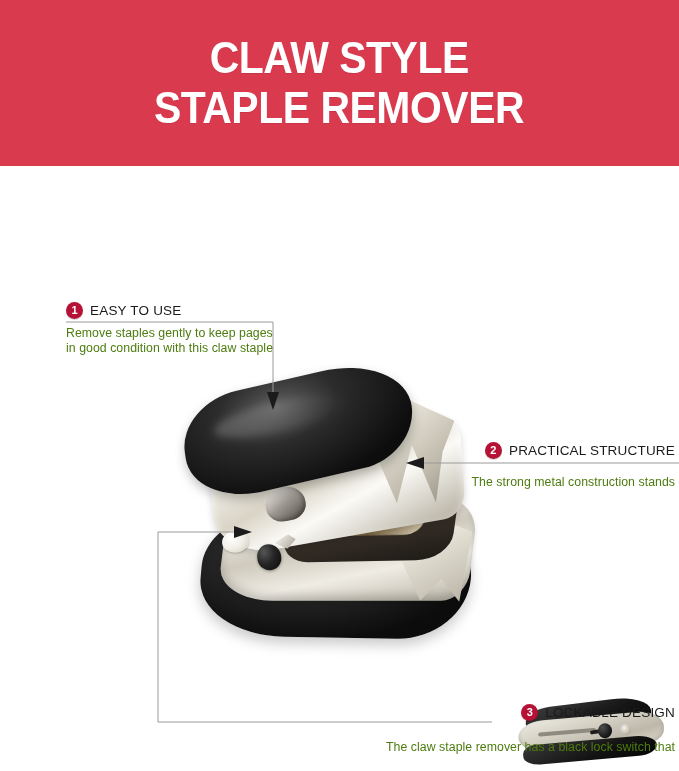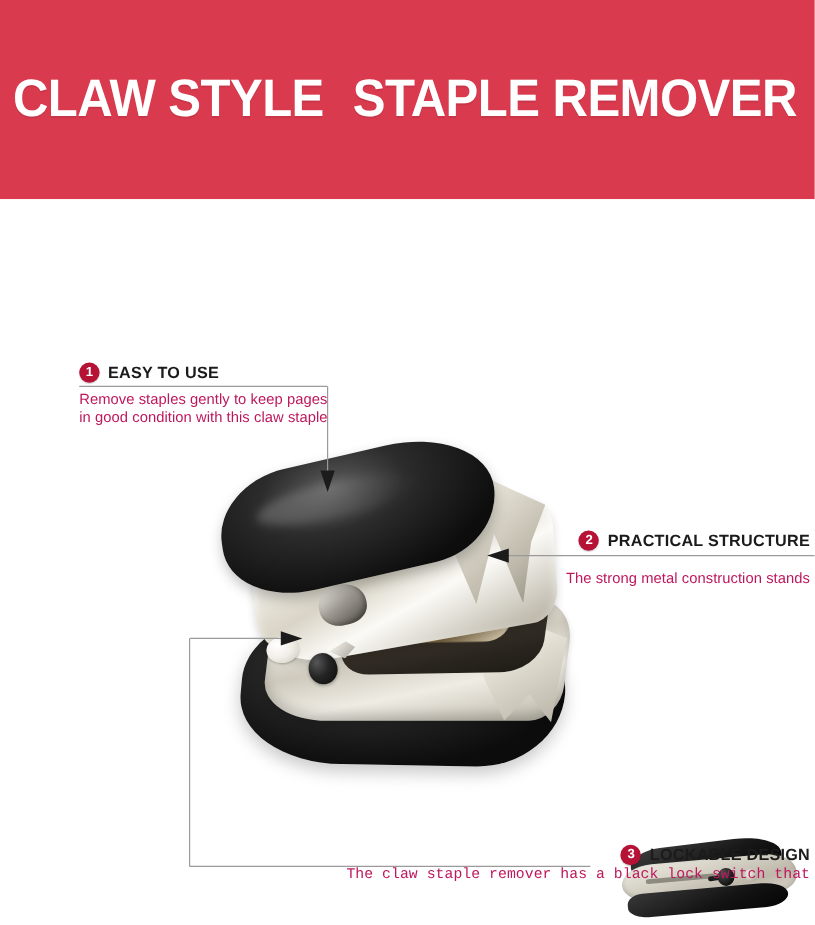--- a/index.html
+++ b/index.html
@@ -8,21 +8,21 @@
     width:679px; height:771px;
     position:relative;
     font-family:"Liberation Sans", sans-serif;
     overflow:hidden;
   }
 
   
   .banner{
     position:absolute; left:0; top:0; width:679px; height:166px;
     background:#d93a4e;
-    display:flex; flex-direction:row;
+    display:flex; flex-direction:column;
     align-items:center; justify-content:center;
   }
   .banner-line{
     color:#ffffff;
     font-weight:bold;
     font-size:44px;
     line-height:50px;
     letter-spacing:-0.5px;
     text-align:center;
     transform:scaleX(0.93);
@@ -49,25 +49,25 @@
     width:17px; height:17px; border-radius:50%;
     background:#b51235;
     color:#ffffff;
     font-size:11px; font-weight:bold;
     display:flex; align-items:center; justify-content:center;
     line-height:1;
     flex:0 0 auto;
     box-shadow:0 1px 1px rgba(0,0,0,0.18);
   }
   .callout-title{
-    font-size:13.5px; font-weight:bold; color:#1b1b1b;
+    font-size:13.5px; font-weight:normal; color:#1b1b1b;
     letter-spacing:0.2px;
   }
   .callout-body{
-    font-size:12.3px; color:#be185d; line-height:15px;
+    font-size:12.3px; color:#4d7c0f; line-height:15px;
     letter-spacing:0.05px;
   }
   .callout-body.right{ text-align:right; }
 
   
   .lines{
     position:absolute; left:0; top:0; width:679px; height:771px;
     pointer-events:none;
   }
 
@@ -334,16 +334,16 @@
   <div class="callout-body right" style="margin-top:16px;">
     <div>The strong metal construction stands</div>
   </div>
 </div>
 
 <div class="callout" style="left:188px; top:704px; width:487px;">
   <div class="callout-head right">
     <span class="badge">3</span>
     <span class="callout-title">LOCKABLE DESIGN</span>
   </div>
-  <div class="callout-body right" style="margin-top:1px;font-family:Liberation Mono, monospace;">
+  <div class="callout-body right" style="margin-top:19px;">
     <div>The claw staple remover has a black lock switch that</div>
   </div>
 </div>
 
 </body></html>

